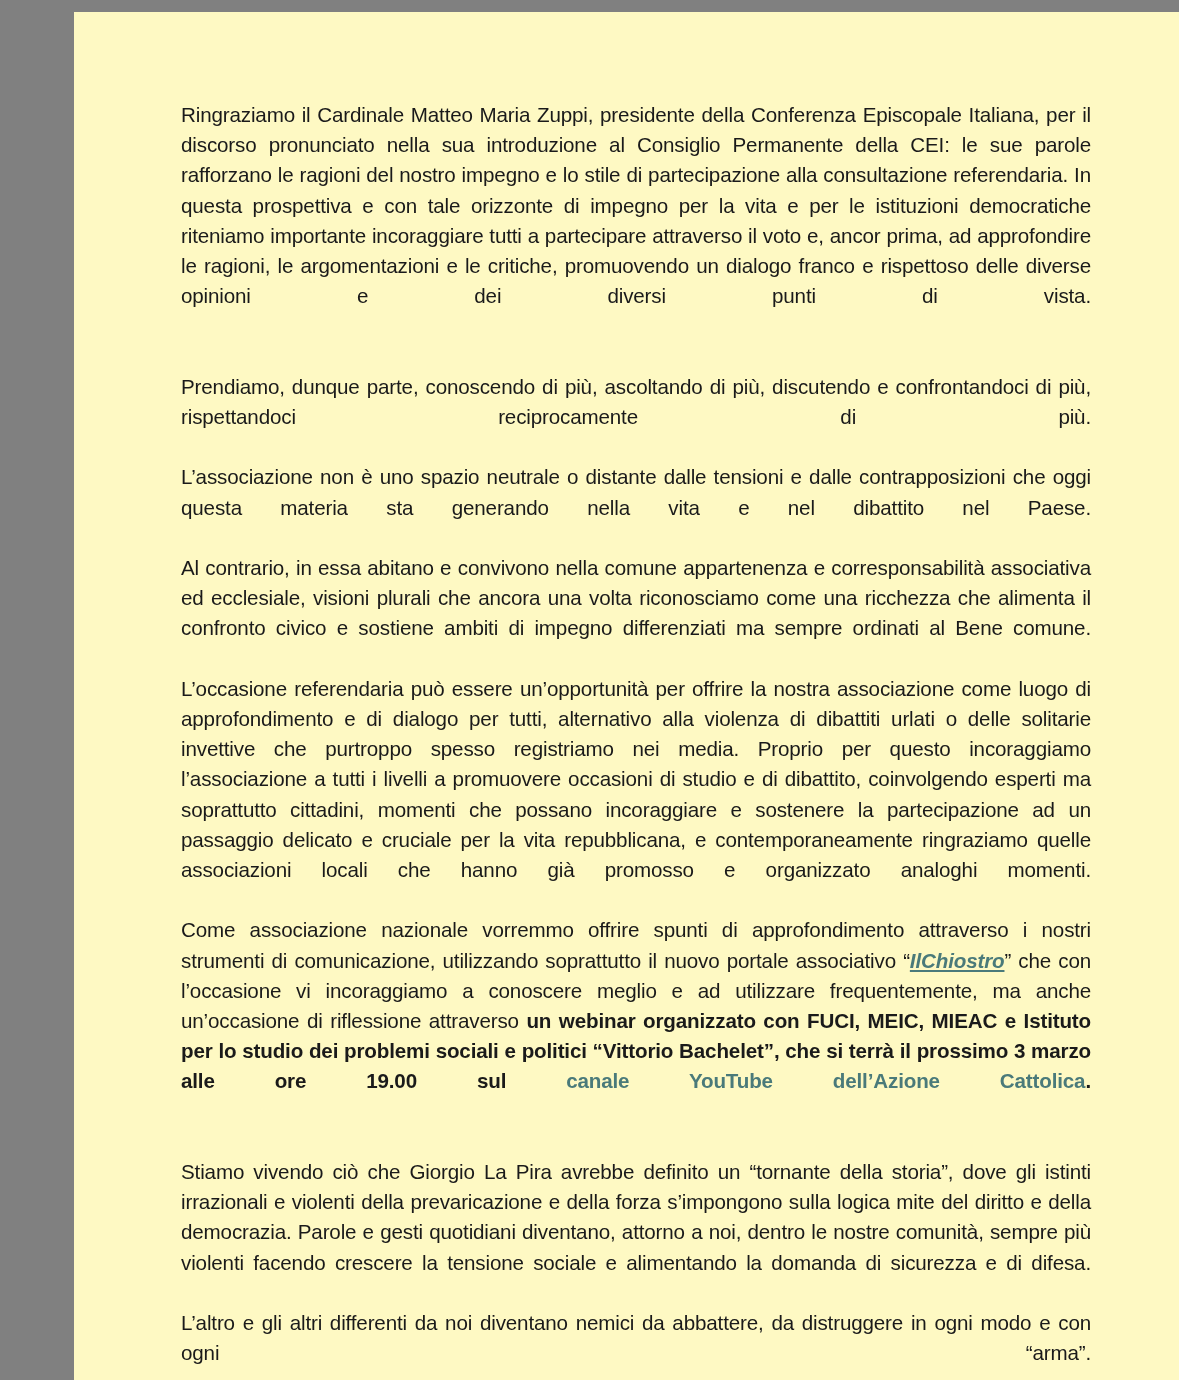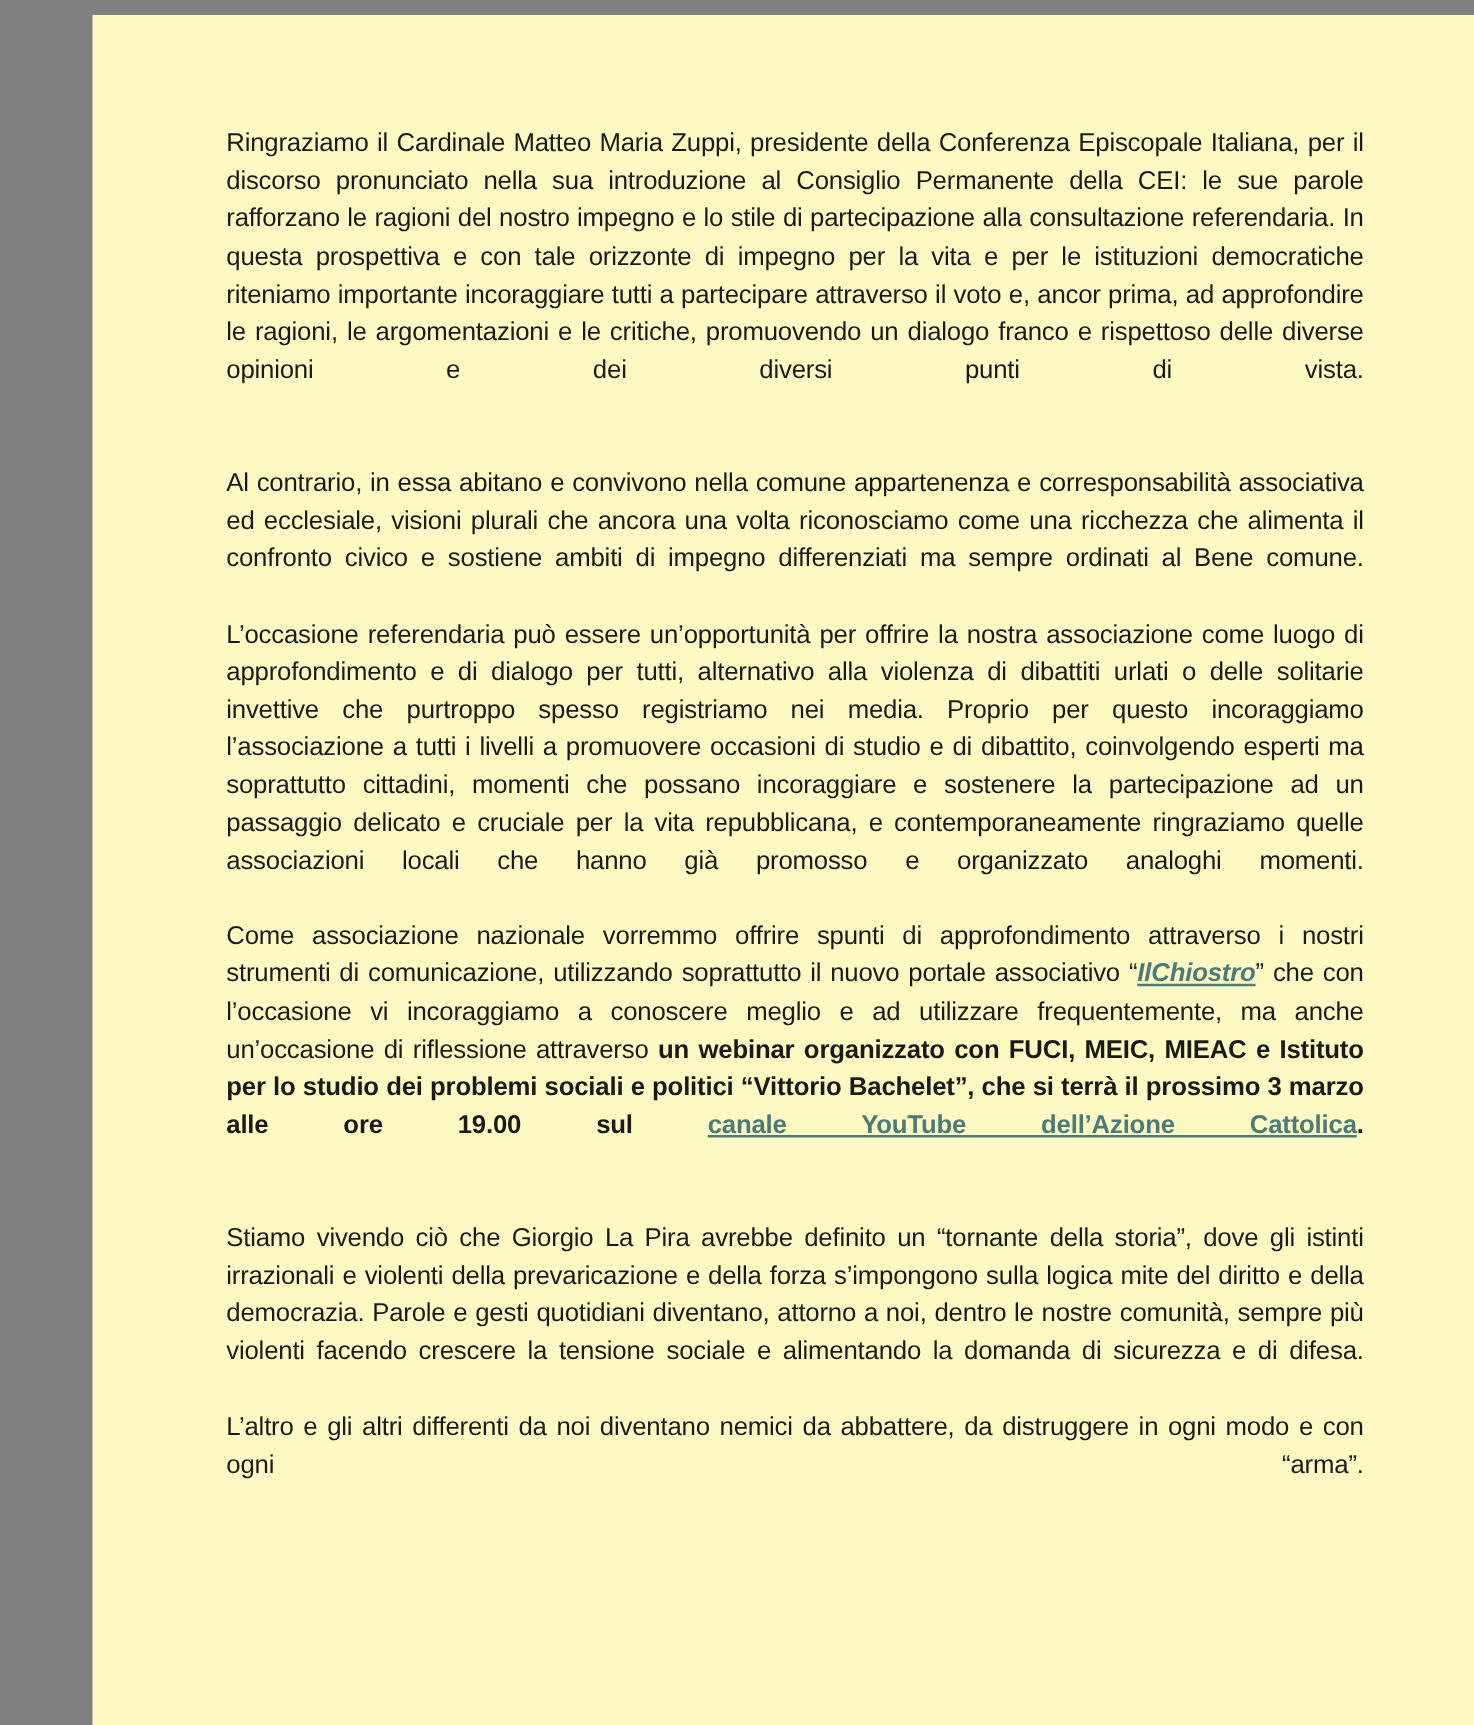--- a/index.html
+++ b/index.html
@@ -65,21 +65,20 @@
     font-style: italic;
     text-decoration: underline;
     text-underline-offset: 2px;
     cursor: pointer;
     font-weight: bold;
   }
 
   .link-bold {
     color: #4a7a7a;
     font-weight: 700;
-    text-decoration: underline;
     text-underline-offset: 2px;
     cursor: pointer;
   }
 
   
   .para::after {
     content: "";
     display: inline-block;
     width: 100%;
   }
@@ -90,21 +89,23 @@
 <div class="page-backdrop"></div>
 
 <div class="page-sheet">
 
   <div class="doc-body">
 
     <p class="para">Ringraziamo il Cardinale Matteo Maria Zuppi, presidente della Conferenza Episcopale Italiana, per il discorso pronunciato nella sua introduzione al Consiglio Permanente della CEI: le sue parole rafforzano le ragioni del nostro impegno e lo stile di partecipazione alla consultazione referendaria. In questa prospettiva e con tale orizzonte di impegno per la vita e per le istituzioni democratiche riteniamo importante incoraggiare tutti a partecipare attraverso il voto e, ancor prima, ad approfondire le ragioni, le argomentazioni e le critiche, promuovendo un dialogo franco e rispettoso delle diverse opinioni e dei diversi punti di vista.</p>
 
     <div class="gap"></div>
 
+    <p class="para">Prendiamo, dunque parte, conoscendo di più, ascoltando di più, discutendo e confrontandoci di più, rispettandoci reciprocamente di più.</p>
 
+    <p class="para">L’associazione non è uno spazio neutrale o distante dalle tensioni e dalle contrapposizioni che oggi questa materia sta generando nella vita e nel dibattito nel Paese.</p>
 
     <p class="para">Al contrario, in essa abitano e convivono nella comune appartenenza e corresponsabilità associativa ed ecclesiale, visioni plurali che ancora una volta riconosciamo come una ricchezza che alimenta il confronto civico e sostiene ambiti di impegno differenziati ma sempre ordinati al Bene comune.</p>
 
     <p class="para">L’occasione referendaria può essere un’opportunità per offrire la nostra associazione come luogo di approfondimento e di dialogo per tutti, alternativo alla violenza di dibattiti urlati o delle solitarie invettive che purtroppo spesso registriamo nei media. Proprio per questo incoraggiamo l’associazione a tutti i livelli a promuovere occasioni di studio e di dibattito, coinvolgendo esperti ma soprattutto cittadini, momenti che possano incoraggiare e sostenere la partecipazione ad un passaggio delicato e cruciale per la vita repubblicana, e contemporaneamente ringraziamo quelle associazioni locali che hanno già promosso e organizzato analoghi momenti.</p>
 
     <p class="para">
       <span>Come associazione nazionale vorremmo offrire spunti di approfondimento attraverso i nostri strumenti di comunicazione, utilizzando soprattutto il nuovo portale associativo “</span><span class="link-italic">IlChiostro</span><span>” che con l’occasione vi incoraggiamo a conoscere meglio e ad utilizzare frequentemente, ma anche un’occasione di riflessione attraverso </span><span class="bold">un webinar organizzato con FUCI, MEIC, MIEAC e Istituto per lo studio dei problemi sociali e politici “Vittorio Bachelet”, che si terrà il prossimo 3 marzo alle ore 19.00 sul </span><span class="link-bold">canale YouTube dell’Azione Cattolica</span><span class="bold">.</span>
     </p>
 
     <div class="gap"></div>

